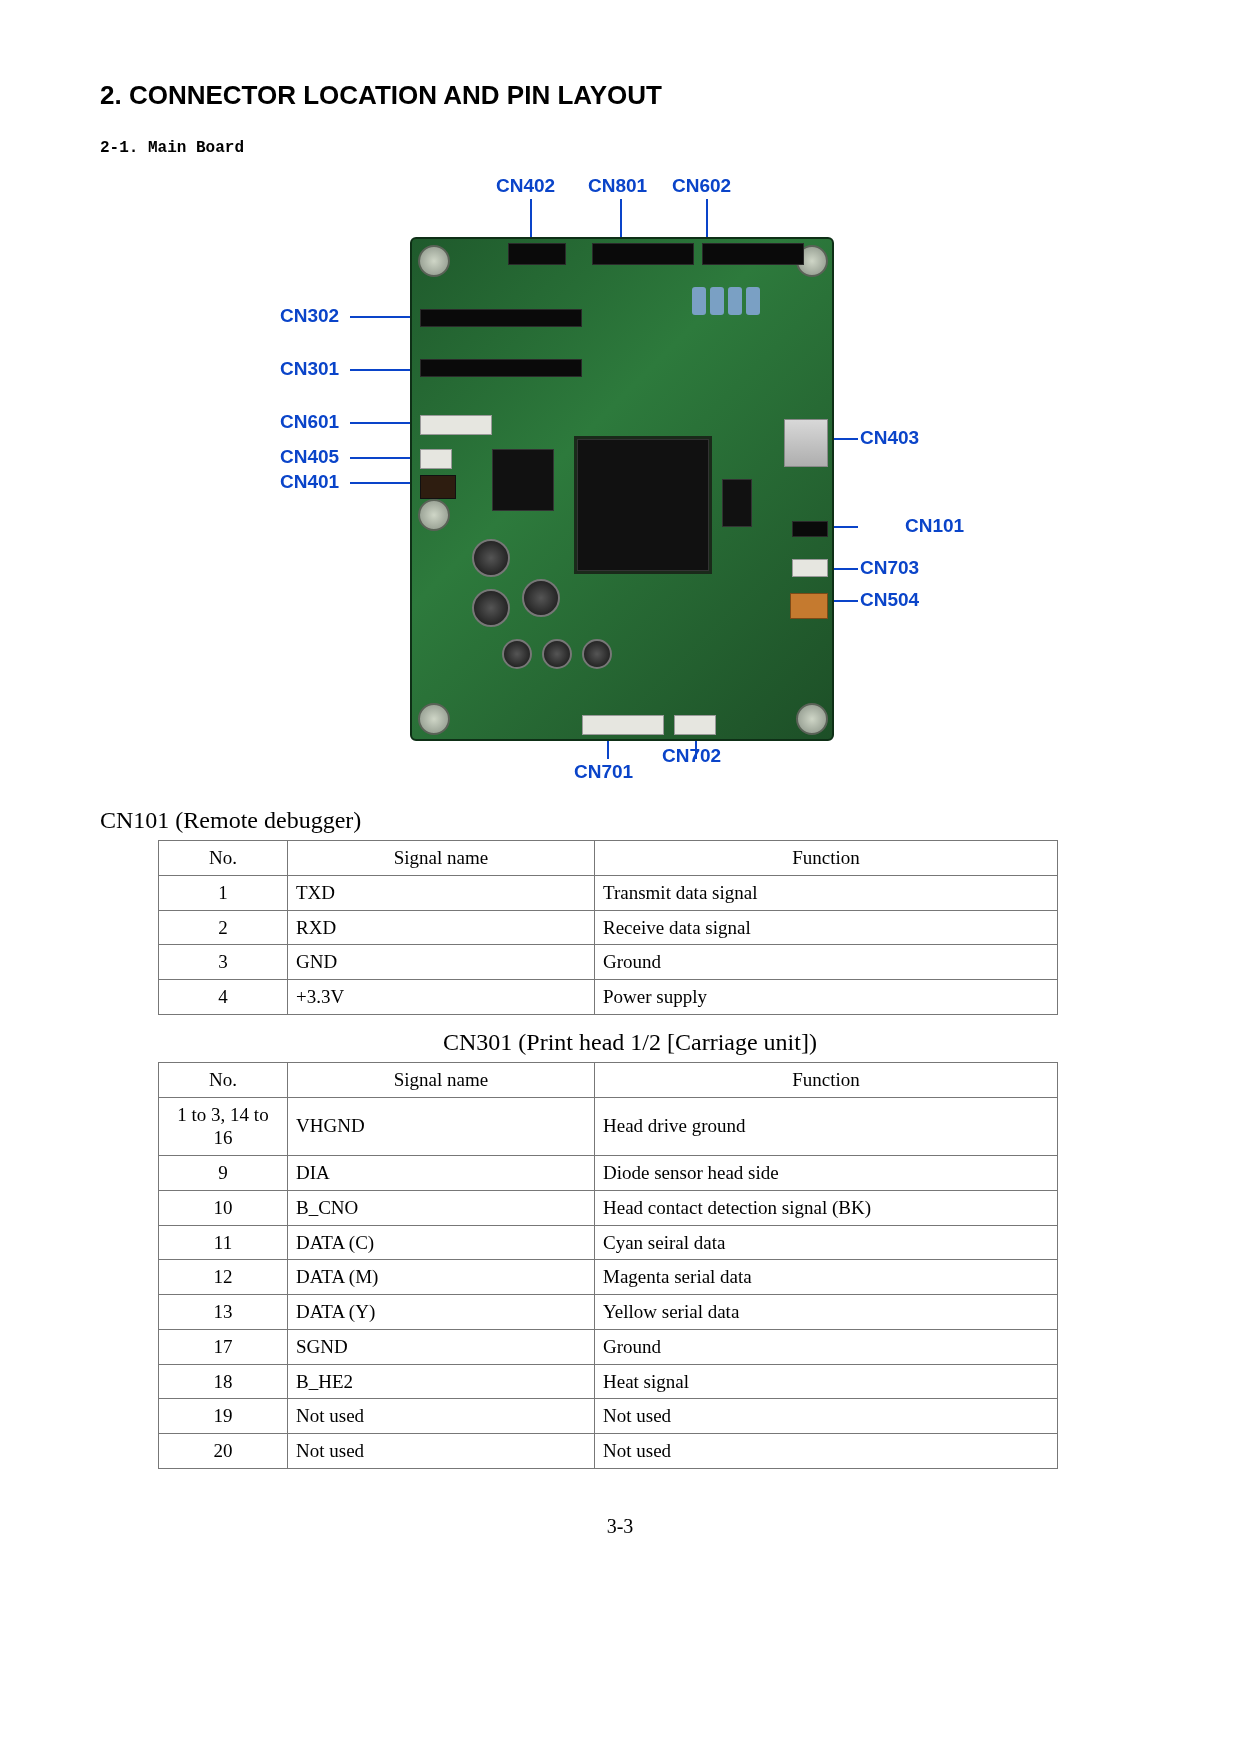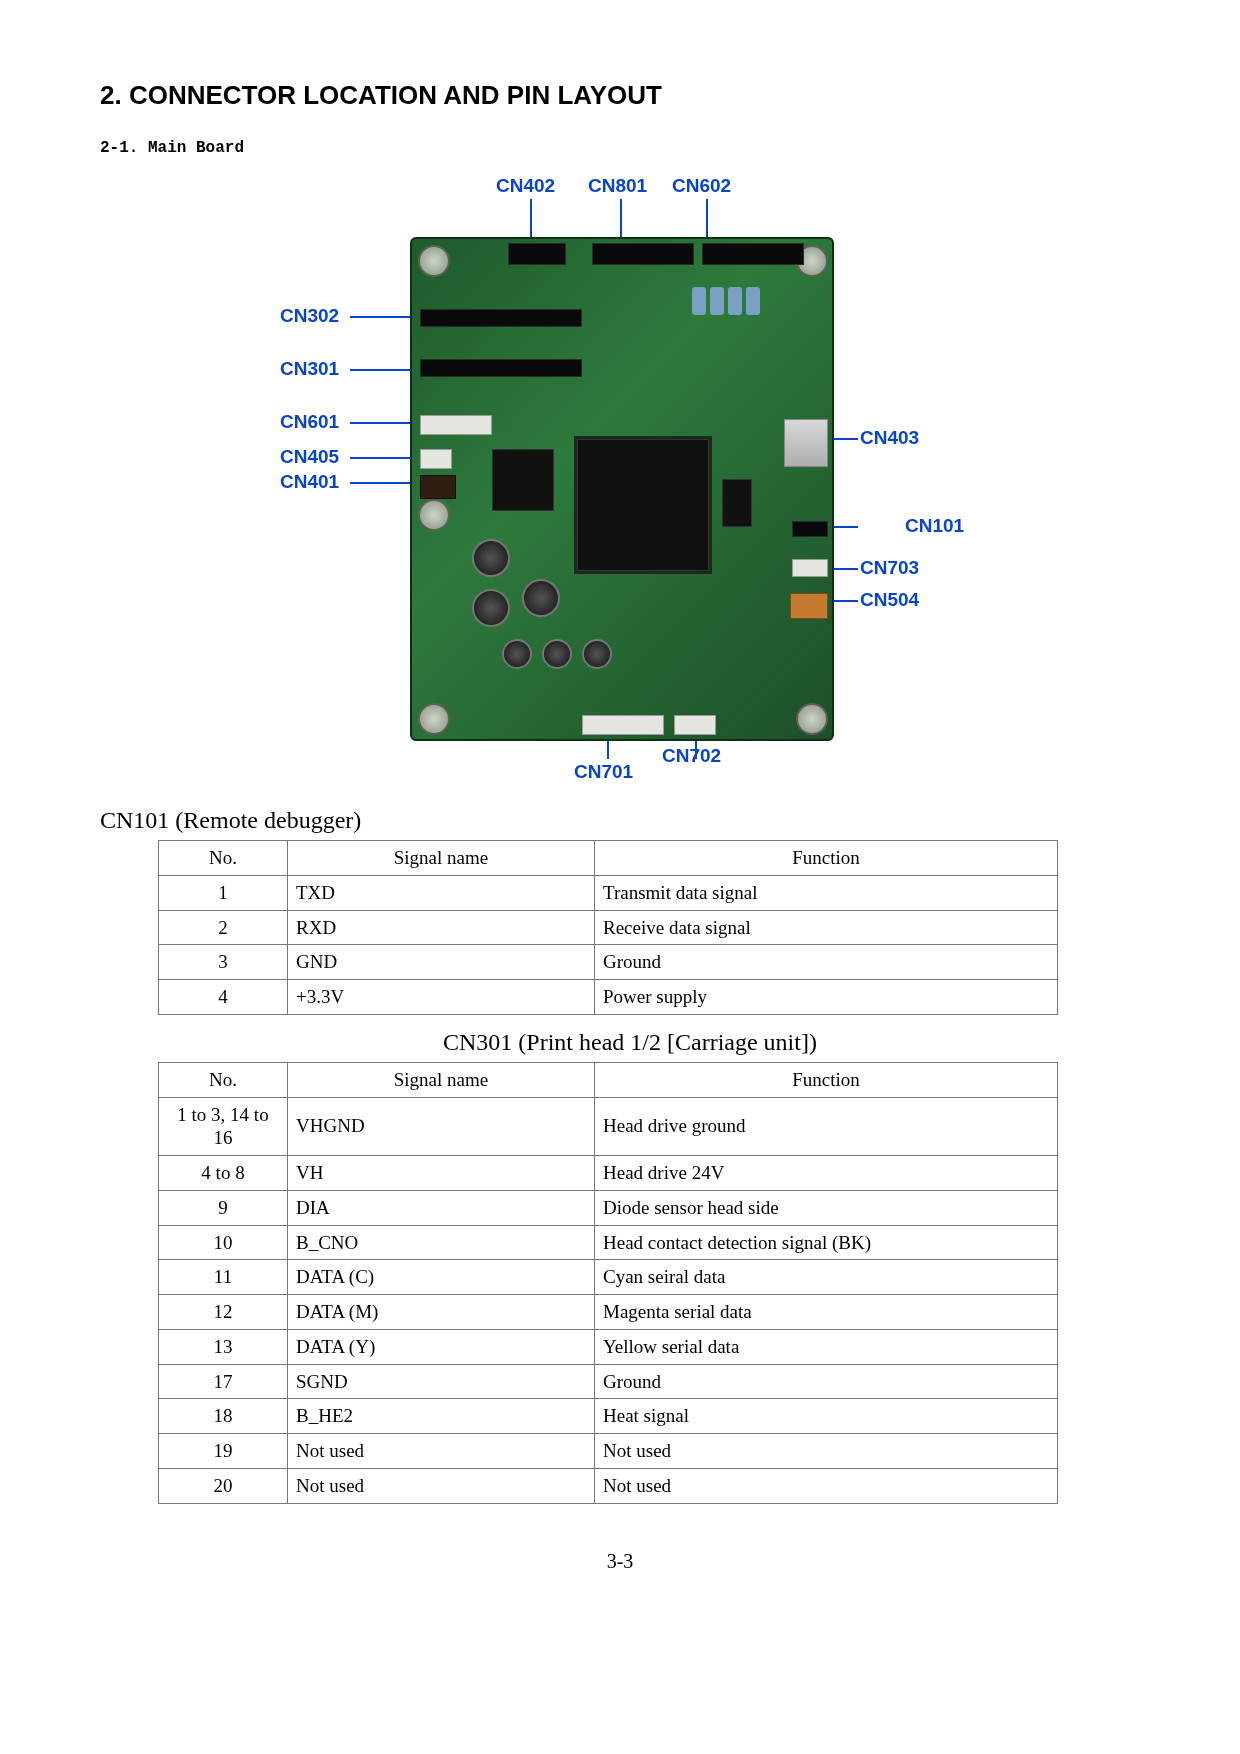--- a/index.html
+++ b/index.html
@@ -272,25 +272,20 @@
         <th>Function</th>
       </tr>
     </thead>
     <tbody id="t2body">
         <tr>
           <td class="no">1 to 3, 14 to 16</td>
           <td class="sig">VHGND</td>
           <td>Head drive ground</td>
         </tr>
         <tr>
-          <td class="no">4 to 8</td>
-          <td class="sig">VH</td>
-          <td>Head drive 24V</td>
-        </tr>
-        <tr>
           <td class="no">9</td>
           <td class="sig">DIA</td>
           <td>Diode sensor head side</td>
         </tr>
         <tr>
           <td class="no">10</td>
           <td class="sig">B_CNO</td>
           <td>Head contact detection signal (BK)</td>
         </tr>
         <tr>

